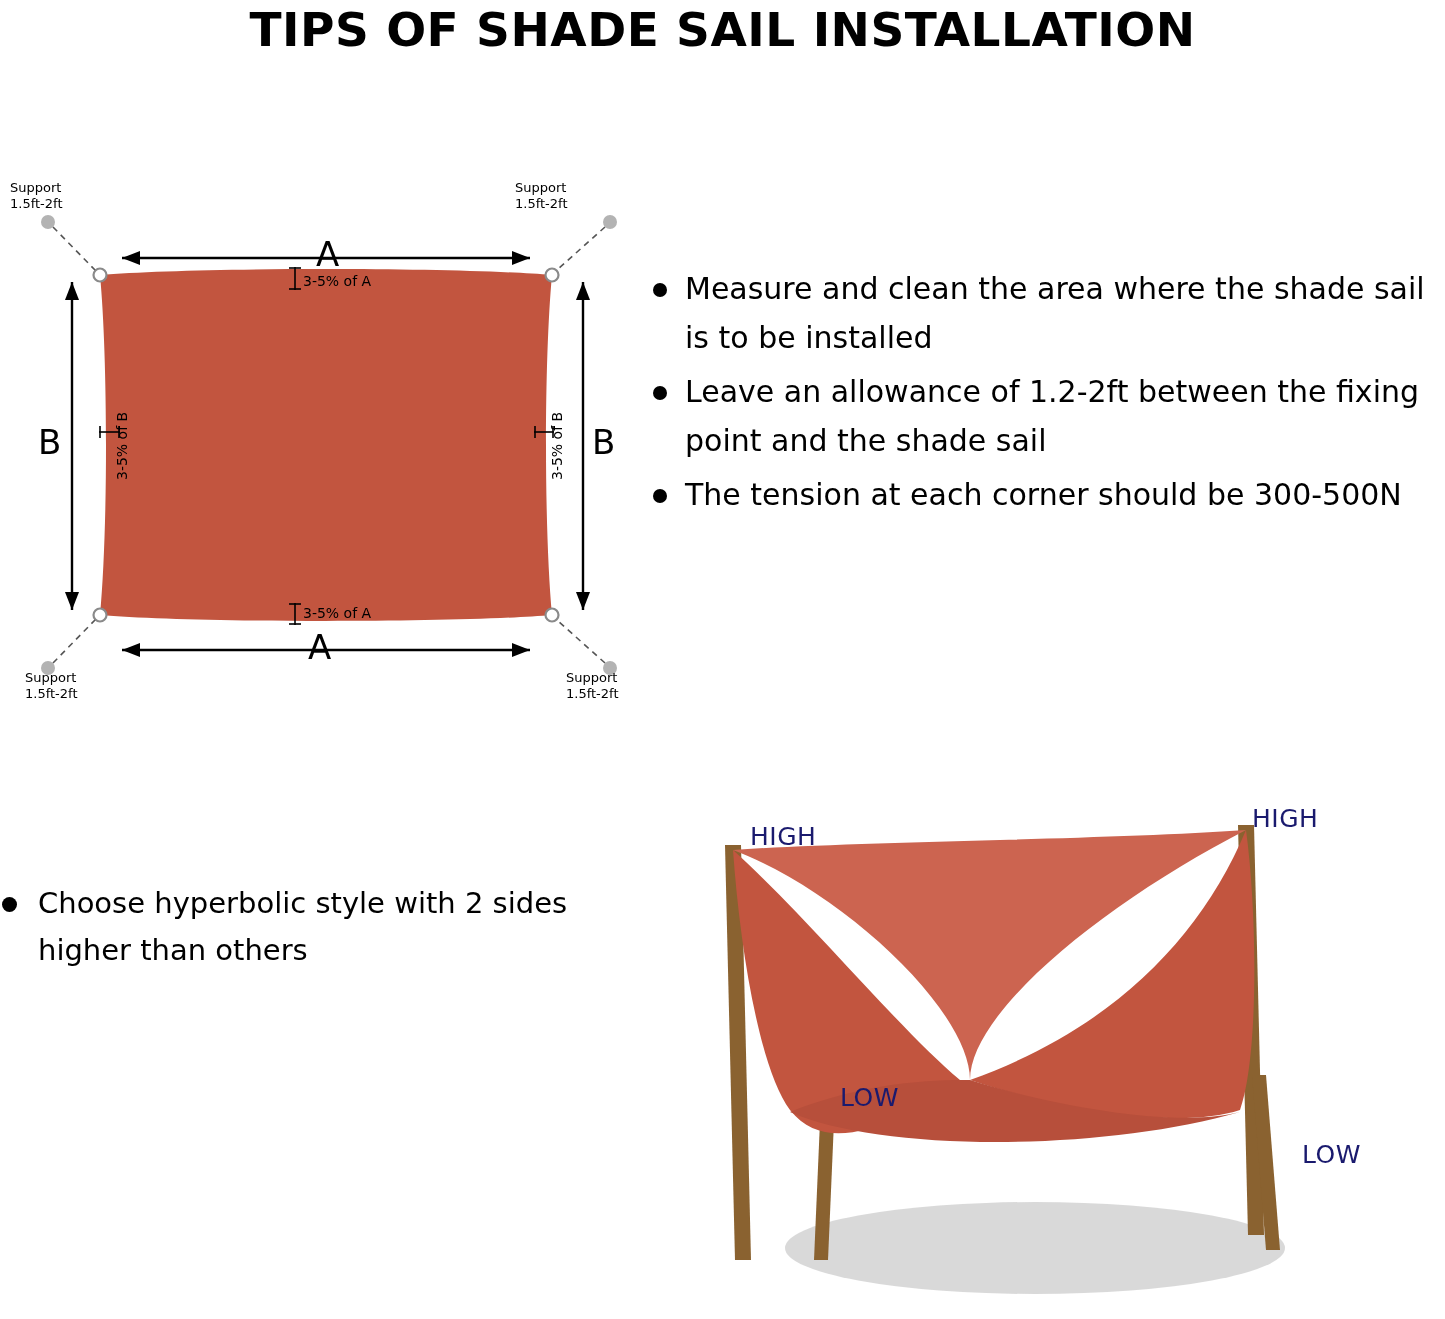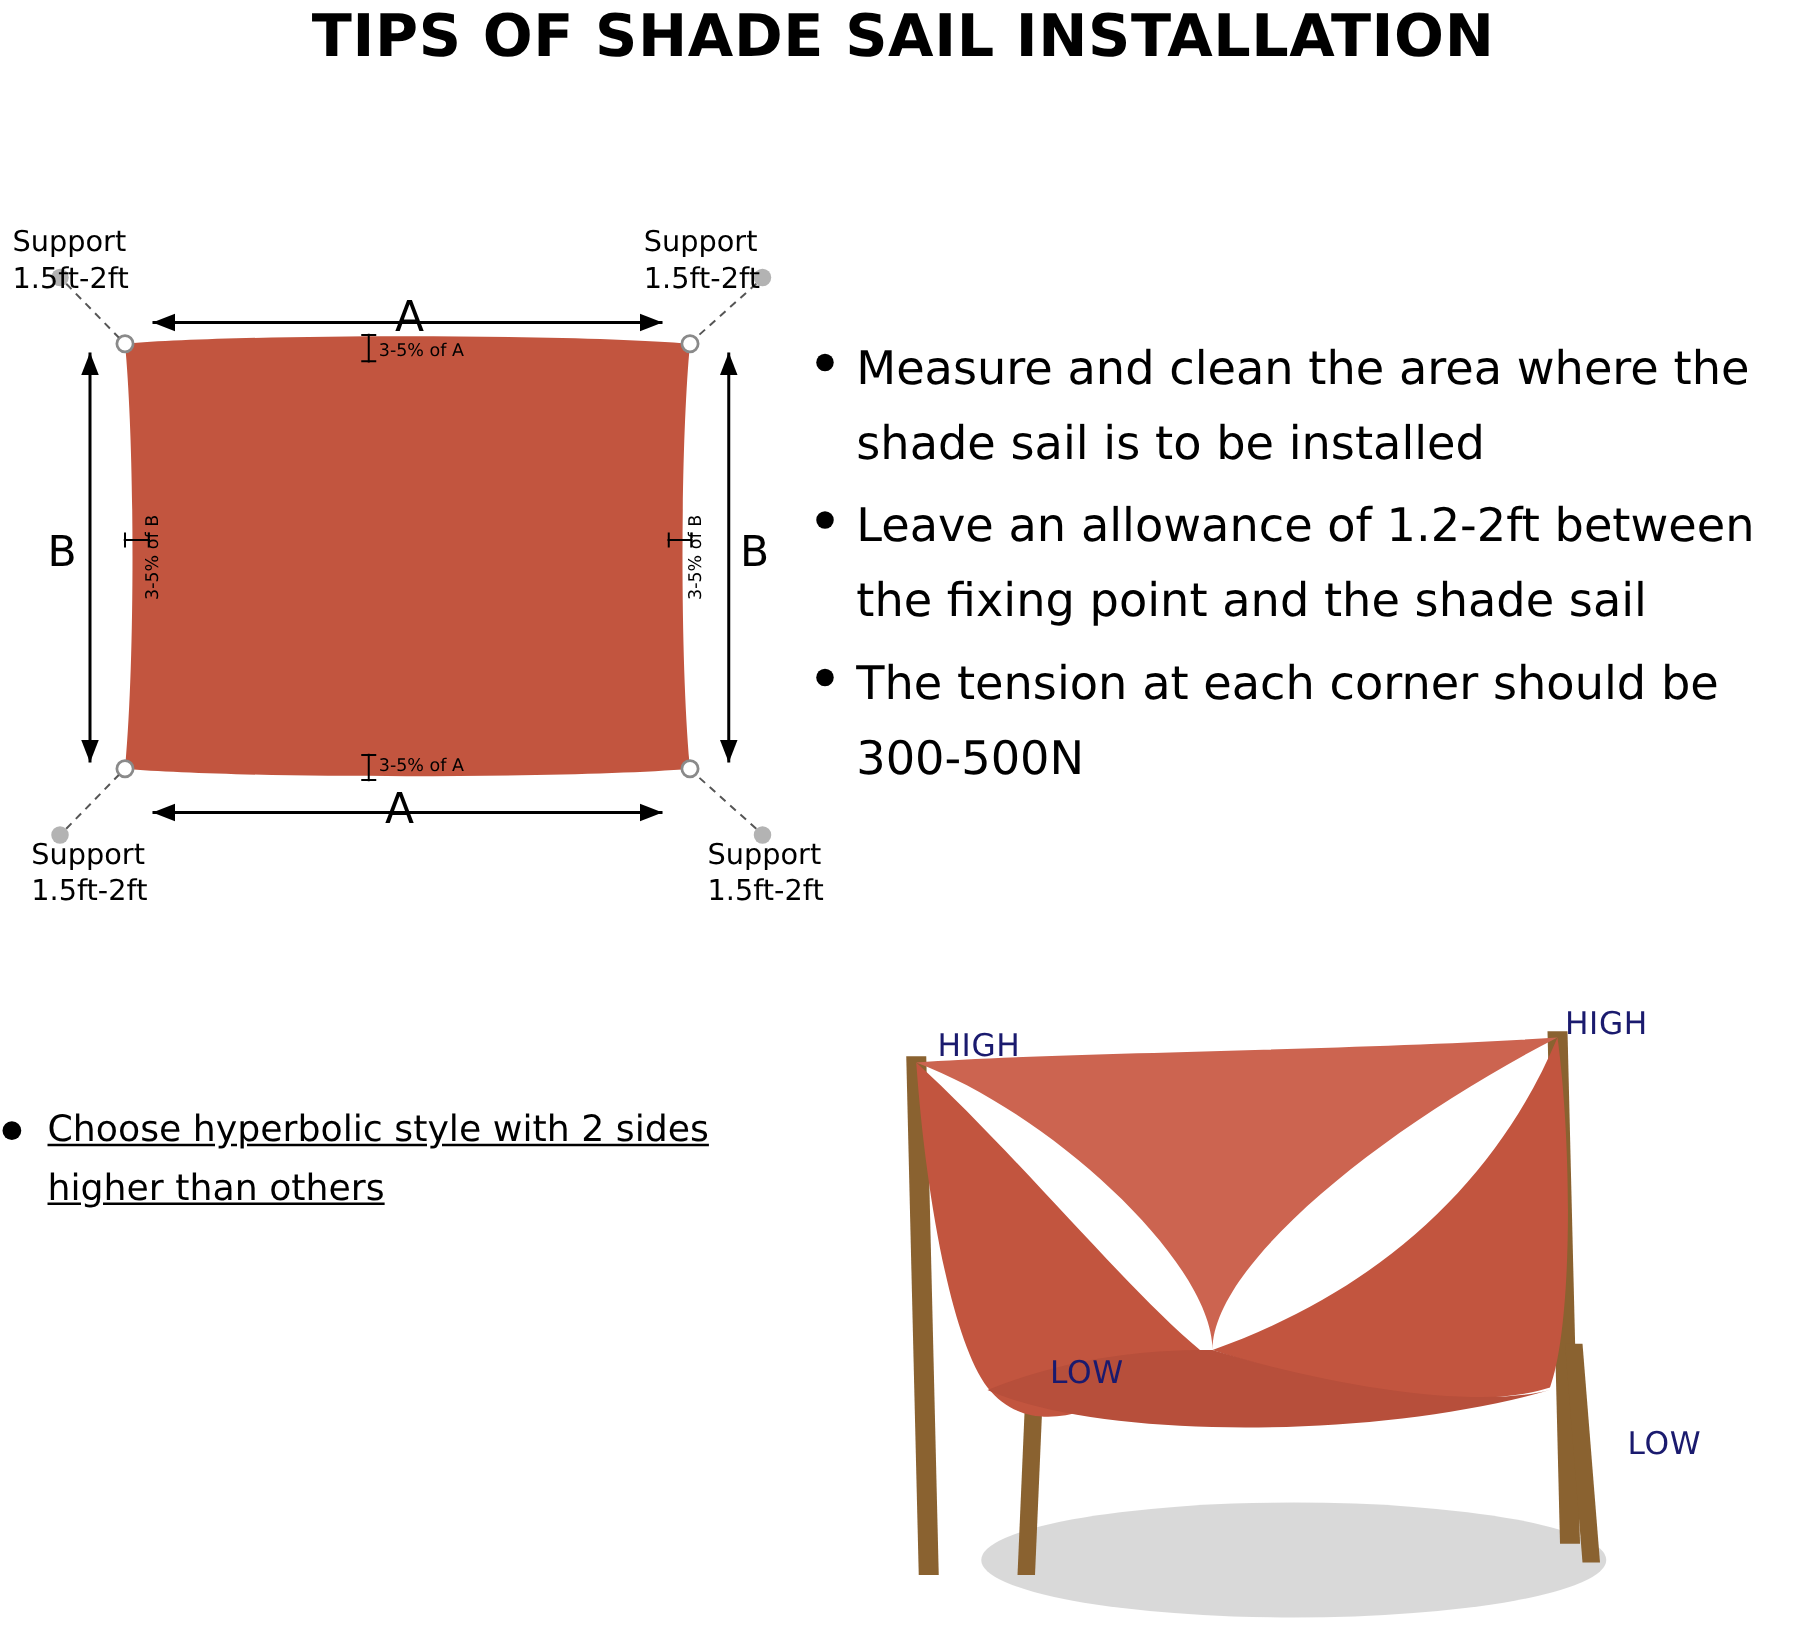--- a/index.html
+++ b/index.html
@@ -42,21 +42,21 @@
     height: 580px;
   }
   .label-A, .label-B {
     position: absolute;
     font-size: 34px;
     font-family: "DejaVu Sans", sans-serif;
     color: #000;
   }
   .support-label {
     position: absolute;
-    font-size: 23px;
+    font-size: 13px;
     line-height: 1.25;
     color: #000;
     font-family: "DejaVu Sans", sans-serif;
   }
   .pct-label {
     position: absolute;
     font-size: 14px;
     color: #000;
     font-family: "DejaVu Sans", sans-serif;
     white-space: nowrap;
@@ -71,32 +71,31 @@
     position: absolute;
     left: 645px;
     top: 265px;
     width: 800px;
   }
   .bullets-left {
     position: absolute;
     left: 0px;
     top: 880px;
     width: 620px;
-    text-decoration: underline;
   }
   ul.bl {
     list-style: none;
     margin: 0;
     padding: 0;
   }
   ul.bl li {
     position: relative;
     padding-left: 40px;
     margin-bottom: 6px;
-    font-size: 37px;
+    font-size: 30px;
     line-height: 1.62;
     color: #000;
     font-family: "DejaVu Sans", sans-serif;
   }
   ul.bl li::before {
     content: "";
     position: absolute;
     left: 8px;
     top: 18px;
     width: 14px;

